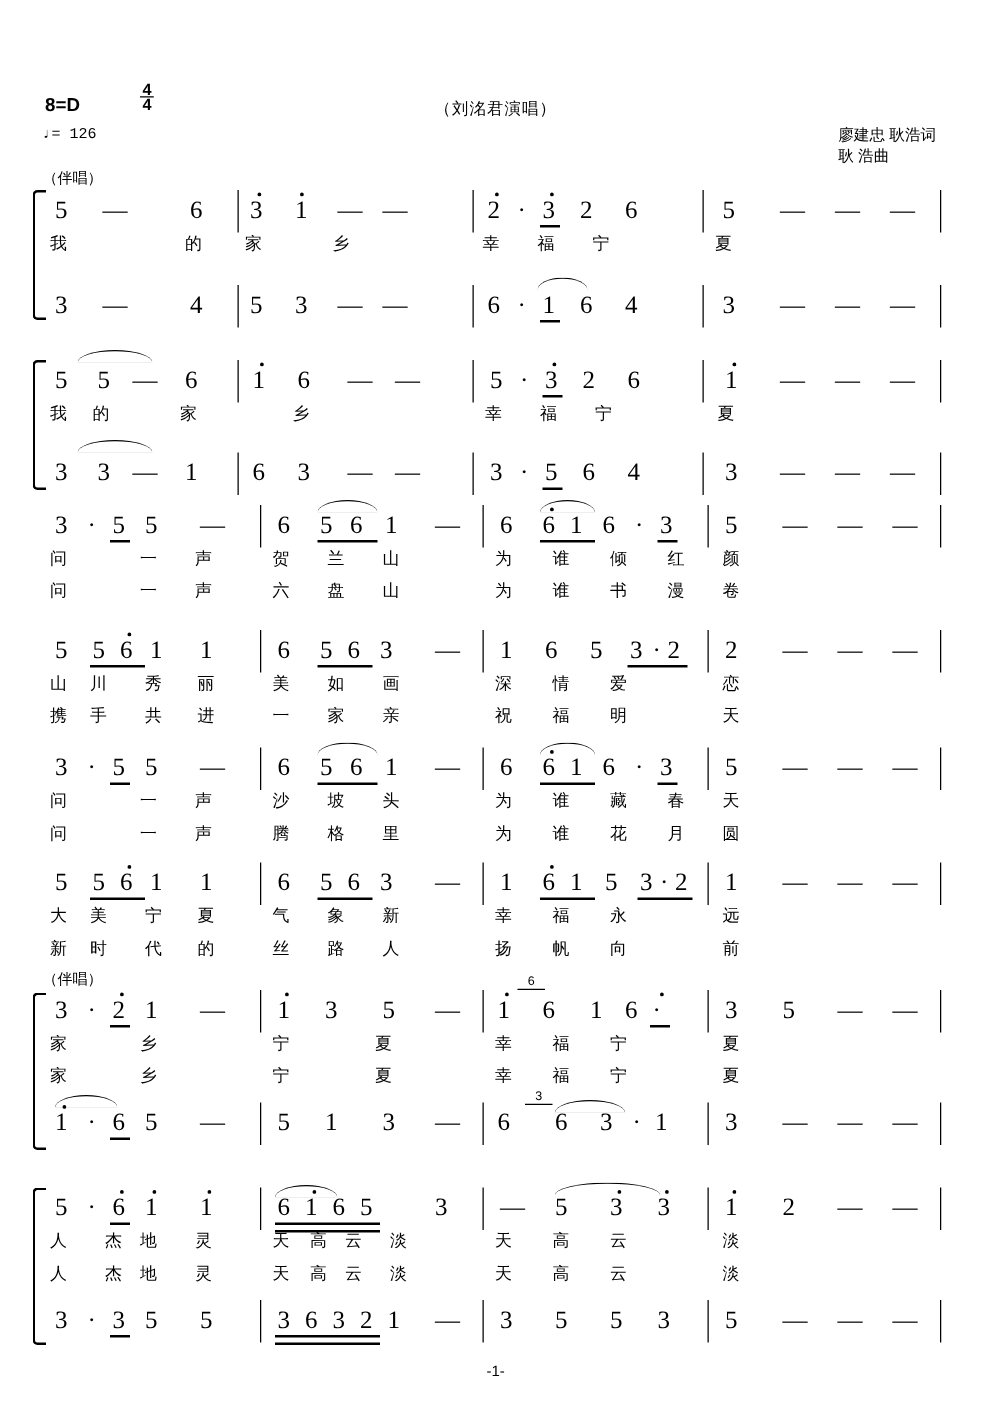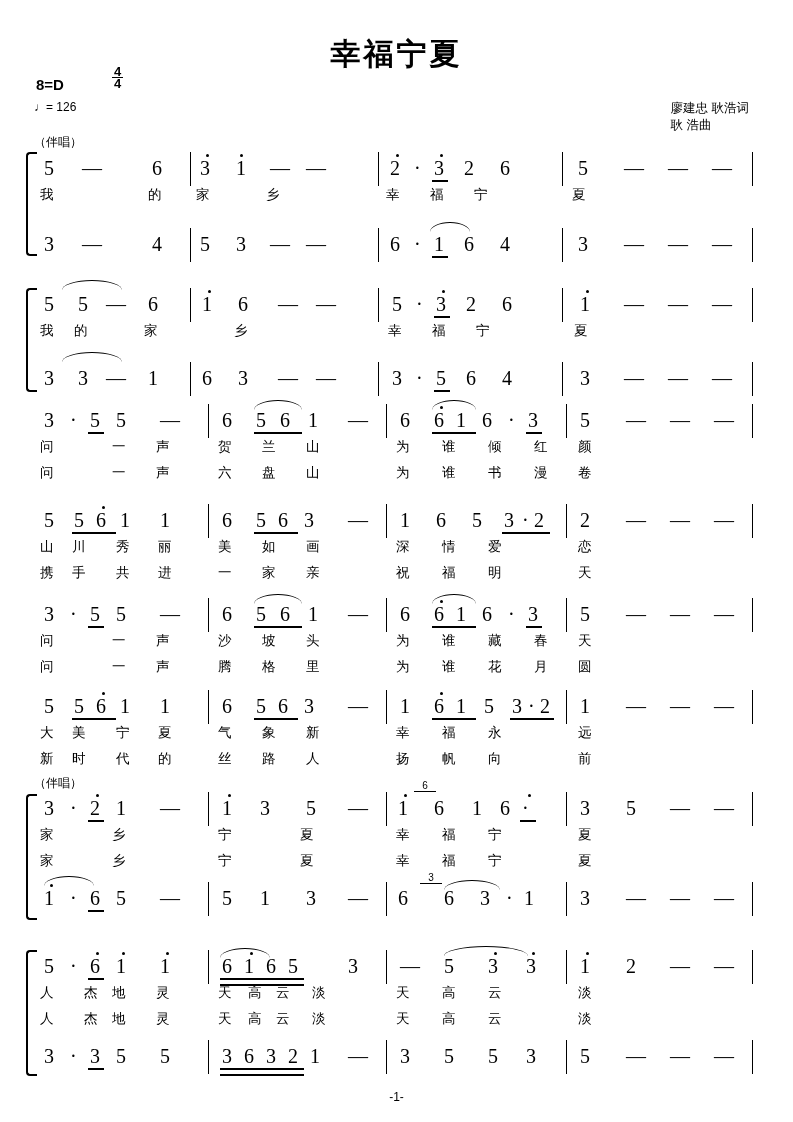--- a/index.html
+++ b/index.html
@@ -7,42 +7,42 @@
   .sheet{position:relative;width:793px;height:1122px;}
 
   
   .title{position:absolute;top:34px;left:0;width:793px;text-align:center;
          font-family:"Liberation Sans",sans-serif;font-weight:bold;font-size:30px;letter-spacing:3px;}
   .subtitle{position:absolute;top:78px;left:0;width:793px;text-align:center;font-size:13px;letter-spacing:1px;}
   .keysig{position:absolute;left:36px;top:76px;font-size:15px;font-weight:bold;font-family:"Liberation Sans",sans-serif;}
   .meter{position:absolute;left:112px;top:66px;font-size:13px;font-weight:bold;text-align:center;line-height:11px;font-family:"Liberation Sans",sans-serif;}
   .meter .num{display:block;border-bottom:1.6px solid #000;padding:0 2px;}
   .meter .den{display:block;padding:0 2px;}
-  .tempo{position:absolute;left:34px;top:100px;font-size:12px;font-family:Liberation Sans, sans-serif;text-align:right;}
+  .tempo{position:absolute;left:34px;top:100px;font-size:12px;font-family:Liberation Mono, monospace;text-align:right;}
   .credits{position:absolute;right:44px;top:100px;font-size:12.5px;line-height:17px;text-align:left;font-family:"Liberation Sans",sans-serif;}
   .ban{position:absolute;font-size:12px;font-family:"Liberation Sans",sans-serif;}
 
   
   .sys{position:absolute;left:0;}
   .note{position:absolute;font-size:20px;font-family:"Liberation Serif",serif;line-height:20px;}
   .lyr{position:absolute;font-size:13.5px;font-family:"Liberation Sans",sans-serif;line-height:14px;}
   .bar{position:absolute;width:1.4px;background:#000;}
   .brace{position:absolute;border-left:2.4px solid #000;border-top:2.4px solid #000;border-bottom:2.4px solid #000;width:9px;border-radius:4px 0 0 4px;}
   .dotU{position:absolute;width:3px;height:3px;border-radius:50%;background:#000;}
   .under{position:absolute;height:1.5px;background:#000;}
   .slur{position:absolute;border-top:1.5px solid #000;border-radius:50%/100% 100% 0 0;height:9px;}
   .tripw{position:absolute;font-size:10px;font-family:"Liberation Sans",sans-serif;text-align:center;}
   .pagenum{position:absolute;bottom:18px;left:0;width:793px;text-align:center;font-size:12px;font-family:"Liberation Sans",sans-serif;}
 </style>
 </head>
 <body>
 
 <div class="sheet">
 
-  <div class="title">幸福宁夏</div>
+  <div class="subtitle">（刘洺君演唱）</div>
 
   <div class="keysig">8=D</div>
   <div class="meter">
     <span class="num">4</span>
     <span class="den">4</span>
   </div>
   <div class="tempo">♩= 126</div>
   <div class="credits">
     <span>廖建忠  耿浩词</span><br>
     <span>耿        浩曲</span>

